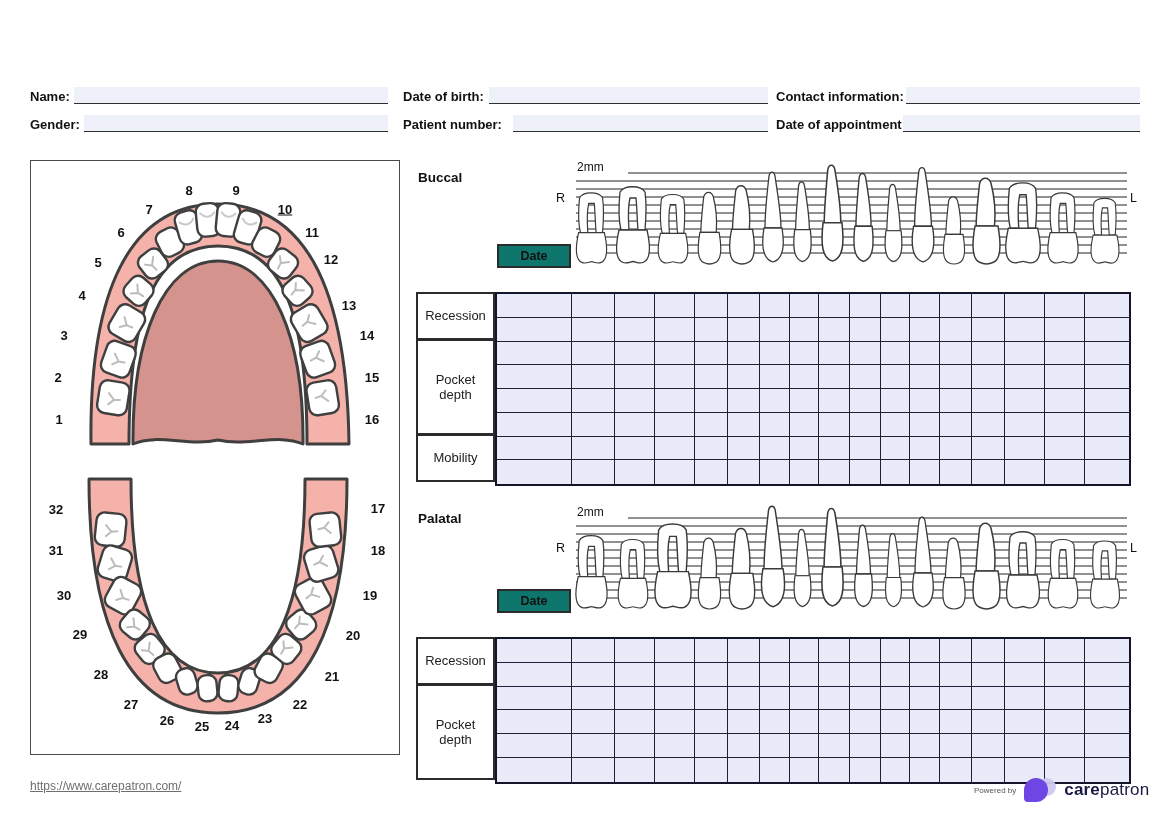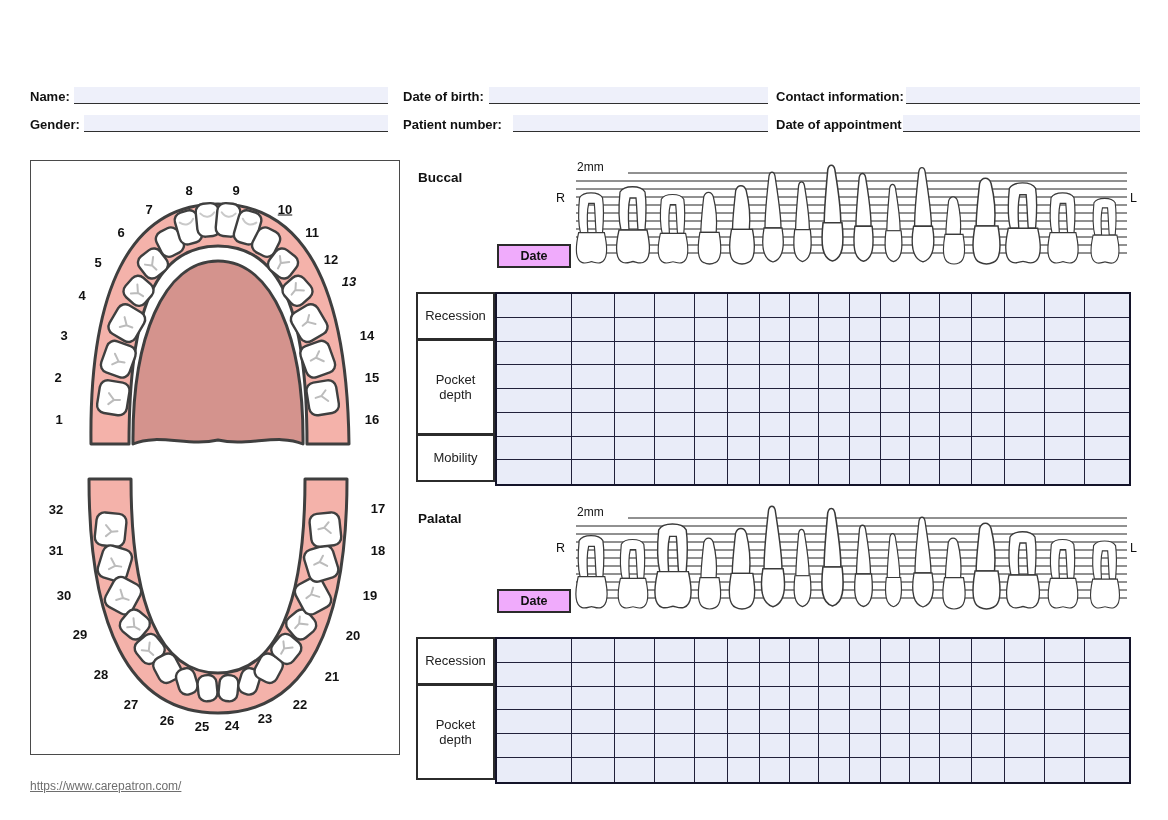--- a/index.html
+++ b/index.html
@@ -15,21 +15,21 @@
   
   .arch-box { position:absolute; left:30px; top:160px; width:370px; height:595px;
               border:1px solid #4a4a4a; background:#fff; }
   .tooth-num { position:absolute; transform:translate(-50%,-50%); font-size:13px; font-weight:bold; color:#111; }
 
   
   .sect-label { position:absolute; font-size:13.5px; font-weight:bold; color:#111; }
   .ruler-label { position:absolute; font-size:12px; color:#111; }
   .side-marker { position:absolute; font-size:12.5px; color:#111; }
   .chart-svg { position:absolute; overflow:visible; }
-  .date-box { position:absolute; left:497px; width:74px; height:24px; background:#f0abfc;
+  .date-box { position:absolute; left:497px; width:74px; height:24px; background:#0f766e;
               border:2px solid #2b2b2b; display:flex; align-items:center; justify-content:center;
               font-size:12.5px; font-weight:bold; color:#111; }
 
   .grid-wrap { position:absolute; left:416px; width:711px;margin-top:24px; }
   .row-label { position:absolute; left:0; width:79px; background:#fff; border:2px solid #2b2b2b;
                display:flex; align-items:center; justify-content:center; text-align:center;
                font-size:13px; color:#222; padding:0 8px; z-index:2; }
   .data-grid { position:absolute; left:79px; top:0; display:grid; border:2px solid #14142a; background:#14142a; }
   .cell { background:#e9ecf8; border-right:1px solid #20203a; border-bottom:1px solid #20203a; }
   .cell.last-col { border-right:none; }
@@ -198,21 +198,21 @@
         <div class="tooth-num" style="left: 33px; top: 174px;">3</div>
         <div class="tooth-num" style="left: 51px; top: 134px;">4</div>
         <div class="tooth-num" style="left: 67px; top: 101px;">5</div>
         <div class="tooth-num" style="left: 90px; top: 71px;">6</div>
         <div class="tooth-num" style="left: 118px; top: 48px;">7</div>
         <div class="tooth-num" style="left: 158px; top: 29px;">8</div>
         <div class="tooth-num" style="left: 205px; top: 29px;">9</div>
         <div class="tooth-num" style="left: 254px; top: 48px; text-decoration: underline;">10</div>
         <div class="tooth-num" style="left: 281px; top: 71px;">11</div>
         <div class="tooth-num" style="left: 300px; top: 98px;">12</div>
-        <div class="tooth-num" style="left: 318px; top: 120px; font-style: italic;">13</div>
+        <div class="tooth-num" style="left: 318px; top: 144px;">13</div>
         <div class="tooth-num" style="left: 336px; top: 174px;">14</div>
         <div class="tooth-num" style="left: 341px; top: 216px;">15</div>
         <div class="tooth-num" style="left: 341px; top: 258px;">16</div>
         <div class="tooth-num" style="left: 347px; top: 347px;">17</div>
         <div class="tooth-num" style="left: 347px; top: 389px;">18</div>
         <div class="tooth-num" style="left: 339px; top: 434px;">19</div>
         <div class="tooth-num" style="left: 322px; top: 474px;">20</div>
         <div class="tooth-num" style="left: 301px; top: 515px;">21</div>
         <div class="tooth-num" style="left: 269px; top: 543px;">22</div>
         <div class="tooth-num" style="left: 234px; top: 557px;">23</div>
@@ -564,14 +564,22 @@
         <div class="cell last-row"></div>
         <div class="cell last-row"></div>
         <div class="cell last-row"></div>
         <div class="cell last-row"></div>
         <div class="cell last-row"></div>
         <div class="cell last-col last-row"></div>
       </div>
     </div>
 
   <a class="footer-link" href="#">https://www.carepatron.com/</a>
+  <div class="powered">
+    <span class="powered-by">Powered by</span>
+    <svg width="36" height="28" viewBox="0 0 36 28">
+      <circle cx="25" cy="11" r="9" fill="#cfc8f0" opacity="0.95"></circle>
+      <path d="M14,2 A12,12 0 0 1 14,26 L6,26 Q2,26 2,22 L2,14 A12,12 0 0 1 14,2 Z" fill="#6d46e4"></path>
+    </svg>
+    <span class="brand"><b>care</b><span>patron</span></span>
+  </div>
 
 </div>
 
 </body></html>

